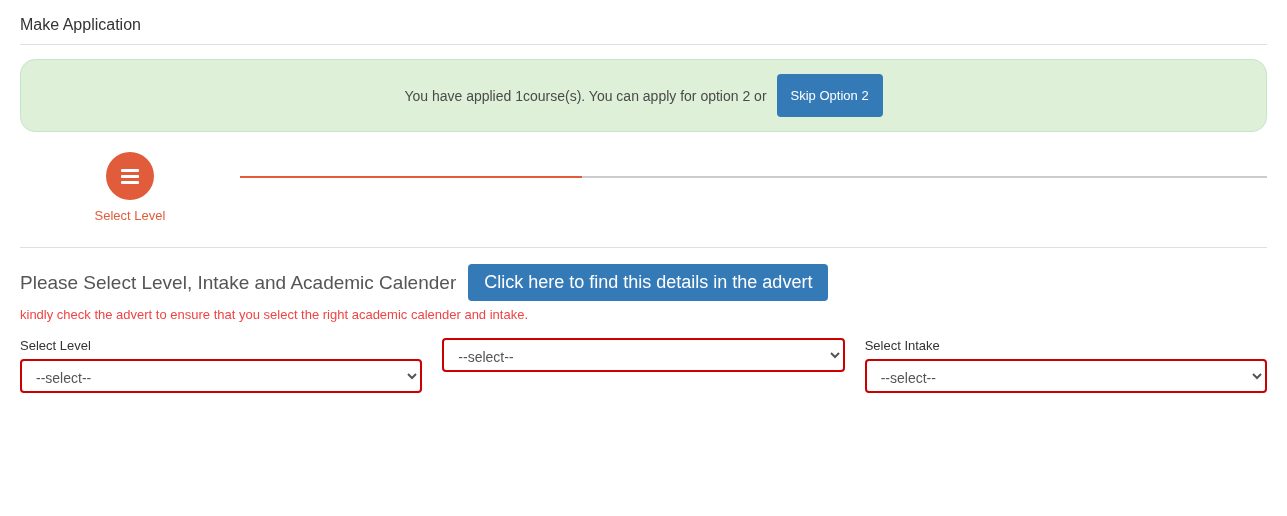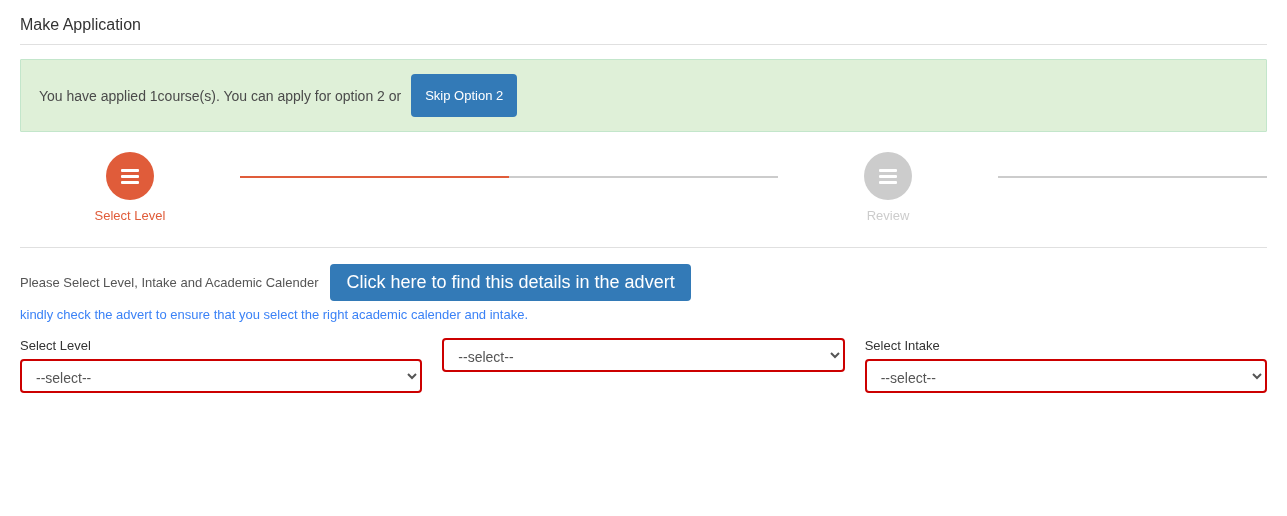--- a/index.html
+++ b/index.html
@@ -18,28 +18,29 @@
       font-weight: 500;
       color: #333;
       margin-bottom: 12px;
       padding-bottom: 10px;
       border-bottom: 1px solid #e0e0e0;
     }
 
     .alert-box {
       background: #dff0d8;
       border: 1px solid #c3e6cb;
-      border-radius: 1px;
+      border-radius: 15px;
       padding: 14px 18px;
       margin: 14px 0 20px 0;
       display: flex;
       align-items: center;
       gap: 10px;
       color: #4a4a4a;
       font-size: 14px;
+      justify-content: center;
     }
 
     .skip-btn {
       background: #337ab7;
       color: #fff;
       border: none;
       border-radius: 4px;
       padding: 14px 14px;
       font-size: 13px;
       cursor: pointer;
@@ -118,37 +119,37 @@
 
     
     .instruction-row {
       display: flex;
       align-items: center;
       gap: 12px;
       margin-bottom: 6px;
     }
 
     .instruction-text {
-      font-size: 13px;
+      font-size: 19px;
       color: #555;
     }
 
     .advert-btn {
       background: #337ab7;
       color: #fff;
       border: none;
       border-radius: 4px;
       padding: 8px 16px;
       font-size: 18px;
       cursor: pointer;
       white-space: nowrap;
     }
 
     .warning-text {
-      color: #3b82f6;
+      color: #ef4444;
       font-size: 13px;
       margin-bottom: 16px;
     }
 
     
     .fields-row {
       display: flex;
       gap: 20px;
       align-items: flex-start;
     }
@@ -215,30 +216,20 @@
       </div>
     </div>
     <div class="step-label active">Select Level</div>
   </div>
 
   <div class="step-connector active-line"></div>
 
 
   <div class="step-connector"></div>
 
-  <div class="step-container">
-    <div class="step-circle inactive">
-      <div class="step-icon">
-        <span></span>
-          <span></span>
-          <span></span>
-      </div>
-    </div>
-    <div class="step-label">Review</div>
-  </div>
 
   <div class="step-connector"></div>
 
 </div>
 
 <hr class="divider">
 
 <div class="instruction-row">
   <span class="instruction-text">Please Select Level, Intake and Academic Calender</span>
   <button class="advert-btn">Click here to find this details in the advert</button>

